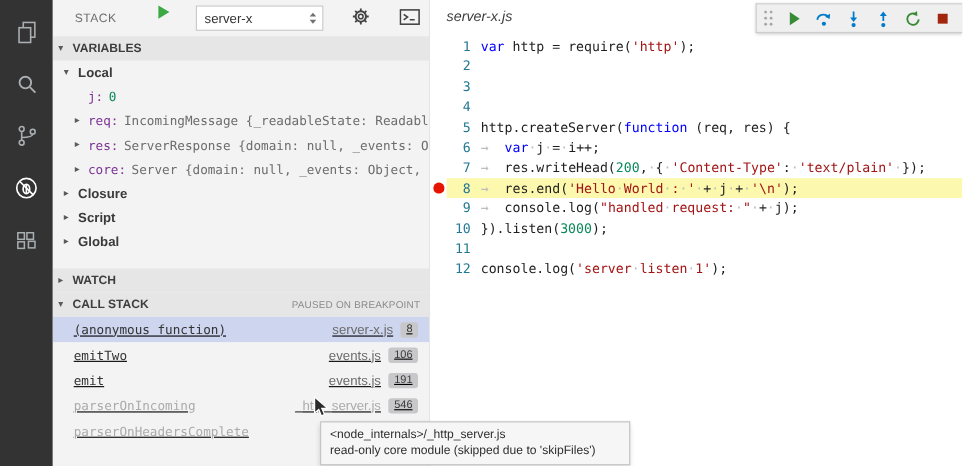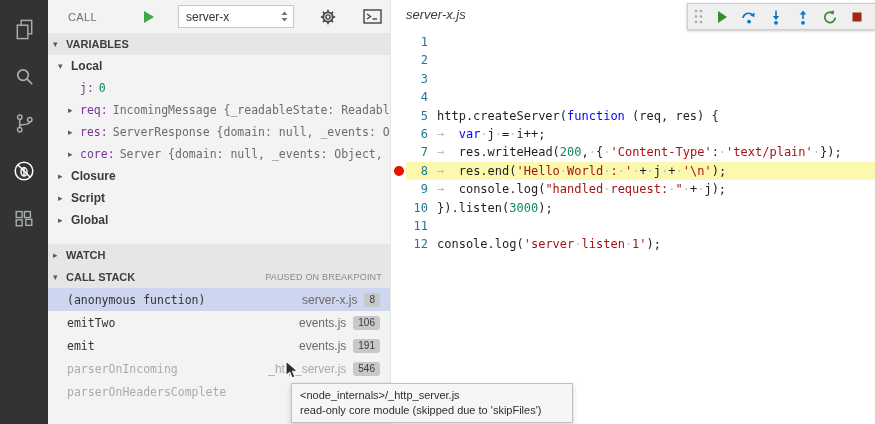--- a/index.html
+++ b/index.html
@@ -9,21 +9,21 @@
 
   
   .activitybar { width:48px; min-width:48px; background:#333333; display:flex;
                  flex-direction:column; align-items:center; padding-top:6px; }
   .ab-item { width:48px; height:47px; display:flex; align-items:center; justify-content:center; cursor:pointer; }
 
   
   .sidebar { width:342px; min-width:342px; background:#f3f3f3; position:relative; overflow:hidden; }
   .debug-header { height:33px; display:flex; align-items:center; padding:0 8px 0 20px; }
   .sidebar-title { font-size:11px; color:#6f6f6f; letter-spacing:.4px; }
-  .launch { margin-left:auto; display:flex; align-items:center; gap:24px; }
+  .launch { margin-left:auto; display:flex; gap:24px; }
   .play-btn { width:0; height:0; border-left:10px solid #3da944; border-top:6px solid transparent;
               border-bottom:6px solid transparent; cursor:pointer; }
   .config-select { width:116px; height:23px; background:#fff; border:1px solid #c6c6c6; display:flex;
                    align-items:center; gap:4px; padding:0 5px 0 7px; font-size:12px; color:#333; cursor:pointer; }
   .config-select .sel-label { flex:1; overflow:hidden; white-space:nowrap; }
   .icon-btn { display:flex; align-items:center; justify-content:center; width:20px; height:20px; cursor:pointer; }
 
   .section-header { height:22px; background:#e6e6e6; display:flex; align-items:center; gap:3px;
                     padding:0 8px 0 5px; font-size:11px; font-weight:700; color:#3e3e3e; cursor:pointer; }
   .twisty { font-family:"DejaVu Sans", sans-serif; font-size:9px; color:#5a5a5a; width:10px; display:inline-block; }
@@ -31,21 +31,21 @@
 
   .scope-row { height:22px; display:flex; align-items:center; gap:3px; padding-left:10px;
                font-size:12px; font-weight:700; color:#3a3a3a; }
   .var-row { height:22px; display:flex; align-items:center; padding-left:20px; white-space:nowrap; overflow:hidden;
              font-family:"DejaVu Sans Mono", monospace; font-size:11.5px; }
   .var-arrow { width:12px; min-width:12px; font-family:"DejaVu Sans", sans-serif; font-size:9px; color:#5a5a5a; }
   .vname { color:#7b3294; }
   .vval  { color:#6c6c6c; margin-left:5px; }
   .vval.num { color:var(--num,#09885a); }
 
-  .frame { height:23px; display:flex; align-items:center; padding:0 10px 0 19px; white-space:nowrap; overflow:hidden; cursor:pointer; }
+  .frame { height:23px; display:flex; align-items:center; padding:0 10px 0 19px; white-space:nowrap; overflow:hidden; cursor:pointer;text-decoration:underline; }
   .frame .fn { font-family:"DejaVu Sans Mono", monospace; font-size:11.5px; color:#333; }
   .frame .file { margin-left:auto; font-size:12px; color:#6b6b6b; }
   .frame .badge { margin-left:7px; background:var(--badge,#c8c8cb); color:#3a3a3a; font-size:10px;
                   line-height:14px; padding:0 5px; border-radius:3px; }
   .frame.selected { background:var(--selframe,#cdd5ef); }
   .frame.skipped .fn, .frame.skipped .file { color:#ababab; }
   .spacer { height:13px; }
 
   
   .editor { flex:1; position:relative; background:#fff; border-left:1px solid #e5e5e5; overflow:hidden; }
@@ -114,21 +114,21 @@
         <rect x="3.5" y="5" width="6.5" height="6.5"></rect>
           <rect x="12.5" y="5" width="6.5" height="6.5"></rect>
         <rect x="3.5" y="14" width="6.5" height="6.5"></rect>
           <rect x="14" y="13.5" width="6.5" height="6.5"></rect>
       </svg>
     </div>
   </nav>
 
   <aside class="sidebar">
     <div class="debug-header">
-      <span class="sidebar-title">CALL</span>
+      <span class="sidebar-title">STACK</span>
       <div class="launch">
         <div class="play-btn"></div>
         <div class="config-select">
           <span class="sel-label">server-x</span>
           <svg width="7" height="11" viewBox="0 0 7 11">
             <path d="M3.5 0.5 L6.5 4 L0.5 4 Z" fill="#707070"></path>
               <path d="M0.5 7 L6.5 7 L3.5 10.5 Z" fill="#707070"></path>
           </svg>
         </div>
         <div class="icon-btn">
@@ -291,21 +291,21 @@
         <div class="tb-btn">
           <svg width="16" height="16" viewBox="0 0 16 16">
             <rect x="3.5" y="3.5" width="9" height="9" fill="#a1260d"></rect>
           </svg>
         </div>
       </div>
 
     <div class="code" id="code-body">
         <div class="cline">
           <div class="bp-margin"></div>
-          <div class="cinner"><span class="lnum">1</span></div>
+          <div class="cinner"><span class="lnum">1</span><span class="ctext"><span class="kw">var</span><span class="pl"> http = require(</span><span class="str">'http'</span><span class="pl">);</span></span></div>
         </div>
         <div class="cline">
           <div class="bp-margin"></div>
           <div class="cinner"><span class="lnum">2</span><span class="ctext"></span></div>
         </div>
         <div class="cline">
           <div class="bp-margin"></div>
           <div class="cinner"><span class="lnum">3</span></div>
         </div>
         <div class="cline">

